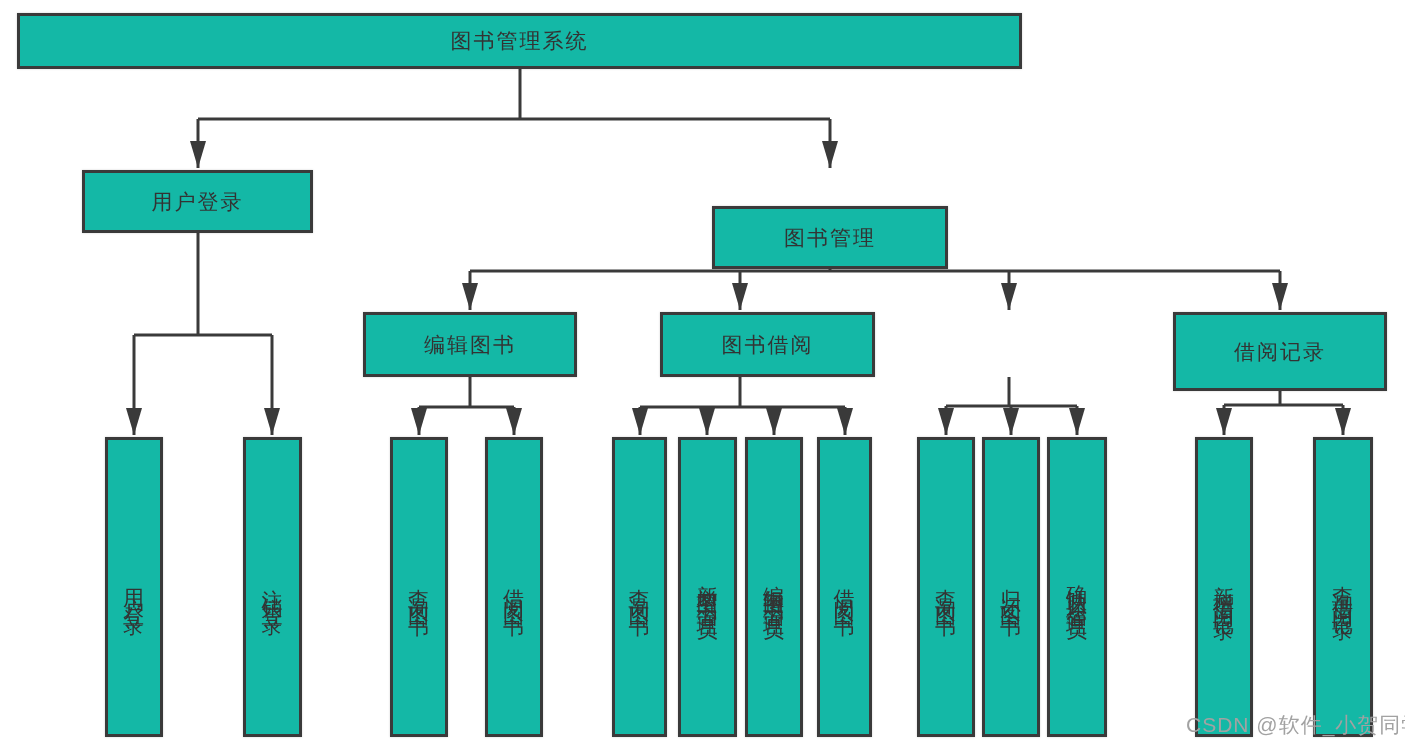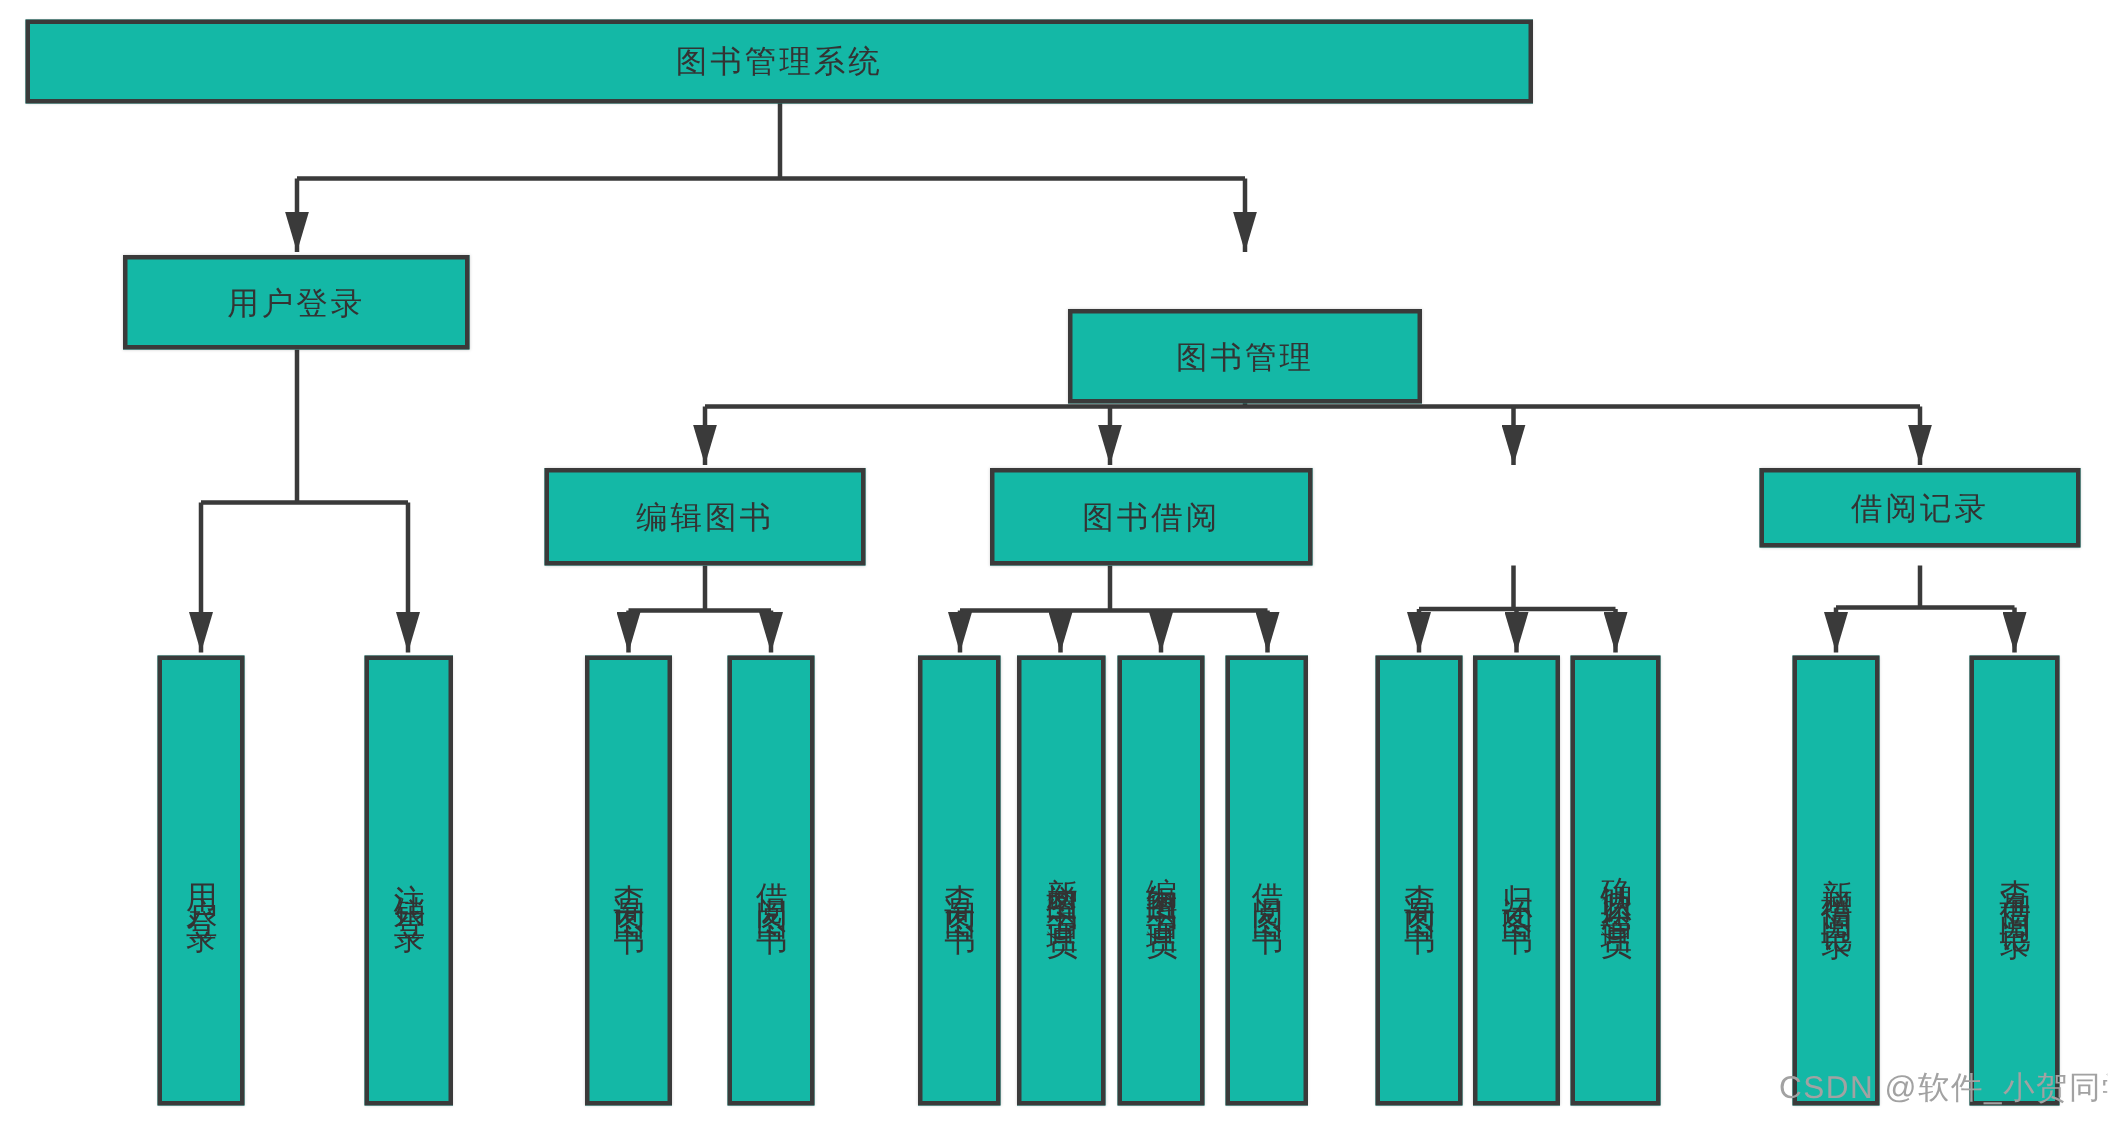--- a/index.html
+++ b/index.html
@@ -100,21 +100,21 @@
     </g>
   </svg>
 
   <div class="box" style="left:17px; top:13px; width:1005px; height:56px;">图书管理系统</div>
 
   <div class="box" style="left:82px; top:170px; width:231px; height:63px;">用户登录</div>
   <div class="box" style="left:712px; top:170px; width:236px; height:63px;margin-top:36px;">图书管理</div>
 
   <div class="box" style="left:363px; top:312px; width:214px; height:65px;">编辑图书</div>
   <div class="box" style="left:632px; top:312px; width:215px; height:65px;margin-left:28px;">图书借阅</div>
-  <div class="box" style="left:1173px; top:312px; width:214px; height:53px;">借阅记录</div>
+  <div class="box" style="left:1173px; top:312px; width:214px; height:79px;">借阅记录</div>
 
   <div class="box vbox" style="left:105px; top:437px; width:58px; height:300px;">用户登录</div>
   <div class="box vbox" style="left:243px; top:437px; width:59px; height:300px;">注销登录</div>
 
   <div class="box vbox" style="left:390px; top:437px; width:58px; height:300px;">查询图书</div>
   <div class="box vbox" style="left:485px; top:437px; width:58px; height:300px;">借阅图书</div>
 
   <div class="box vbox" style="left:612px; top:437px; width:55px; height:300px;">查询图书</div>
   <div class="box vbox" style="left:678px; top:437px; width:59px; height:300px; letter-spacing:5px;">新增图书（管理员）</div>
   <div class="box vbox" style="left:745px; top:437px; width:58px; height:300px; letter-spacing:5px;">编辑图书（管理员）</div>

